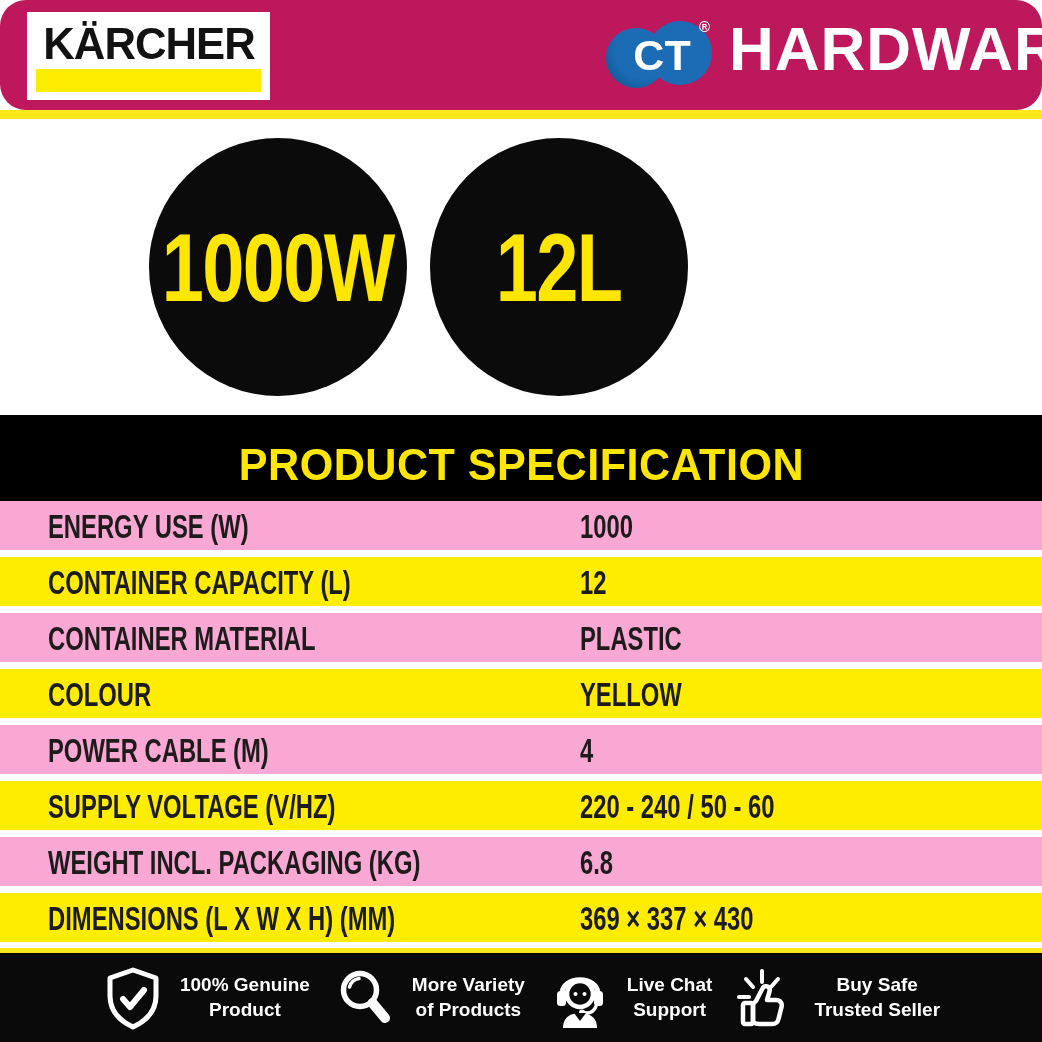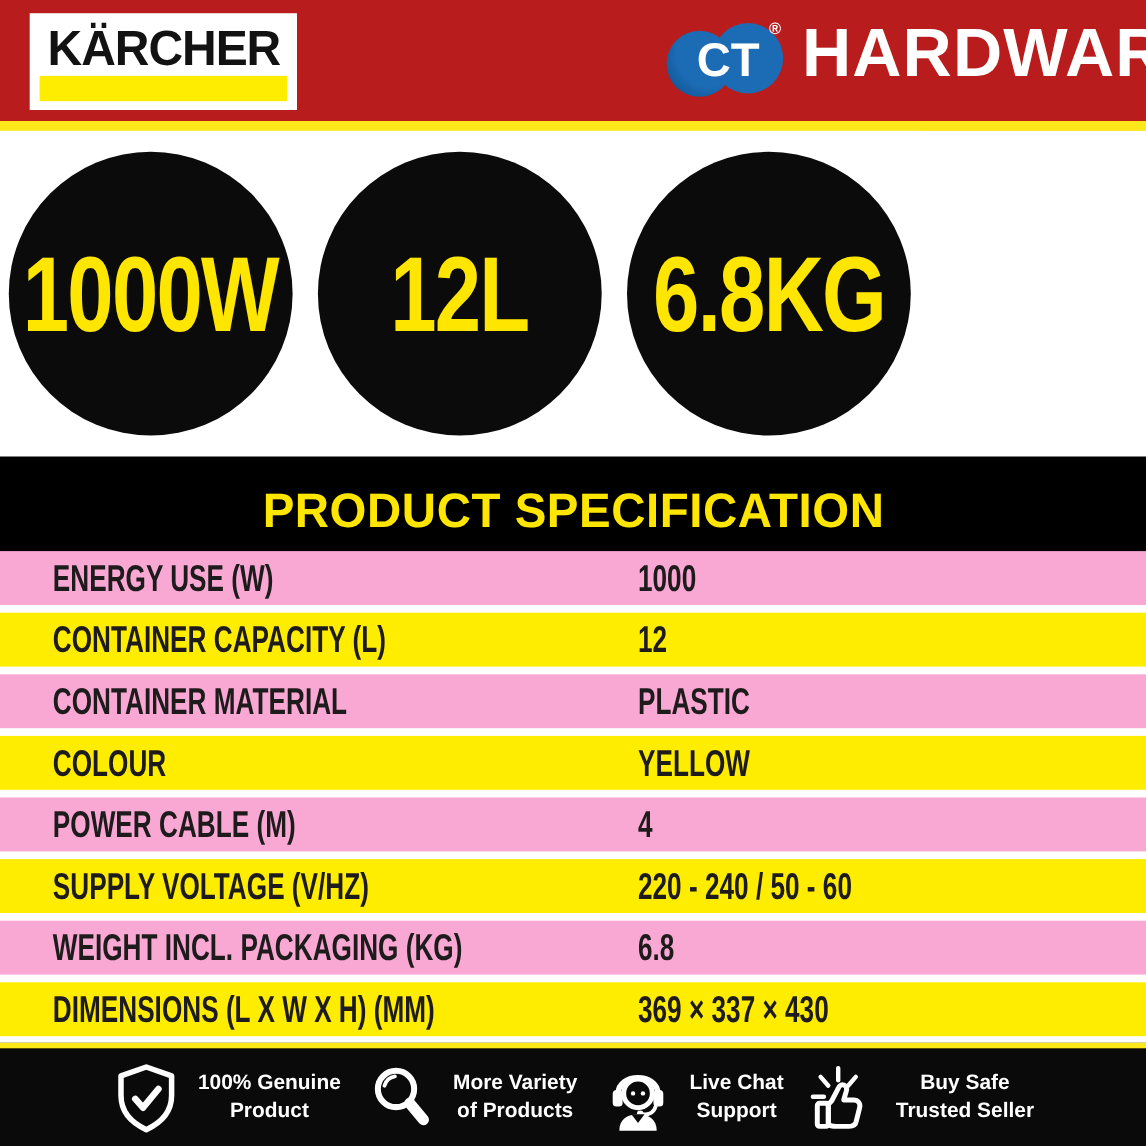--- a/index.html
+++ b/index.html
@@ -2,21 +2,21 @@
 <html><head>
 <meta charset="utf-8">
 <style>
   html,body{margin:0;padding:0;}
   body{
     width:1042px;height:1042px;position:relative;background:#ffffff;
     font-family:"Liberation Sans",sans-serif;overflow:hidden;
     -webkit-font-smoothing:antialiased;
   }
   
-  .header{position:absolute;left:0;top:0;width:1042px;height:110px;background:#b91c1c;}
+  .header{position:absolute;left:0;top:0;width:1042px;height:110px;background:#be185d;border-radius:26px;}
   .header-divider{position:absolute;left:0;top:110px;width:1042px;height:9px;background:#FFE81A;}
   .karcher-box{
     position:absolute;left:27px;top:12px;width:243px;height:88px;background:#fff;
     display:flex;flex-direction:column;align-items:center;justify-content:center;gap:3px;
   }
   .karcher-word{
     font-weight:bold;font-size:45px;color:#121212;letter-spacing:-1px;line-height:1;
     transform:scaleX(0.97);transform-origin:center;white-space:nowrap;
   }
   .karcher-bar{width:225px;height:23px;background:#FFED00;}
@@ -95,23 +95,20 @@
 </div>
 <div class="header-divider"></div>
 
 <div class="badges">
   <div class="badge-circle">
     <span class="badge-value">1000W</span>
   </div>
   <div class="badge-circle">
     <span class="badge-value">12L</span>
   </div>
-  <div class="badge-circle">
-    <span class="badge-value">6.8KG</span>
-  </div>
 </div>
 
 <div class="spec-bar">
   <div class="spec-title">PRODUCT SPECIFICATION</div>
 </div>
 
 <div class="spec-table">
   <div class="spec-row">
     <span class="spec-label">ENERGY USE (W)</span>
     <span class="spec-value">1000</span>

